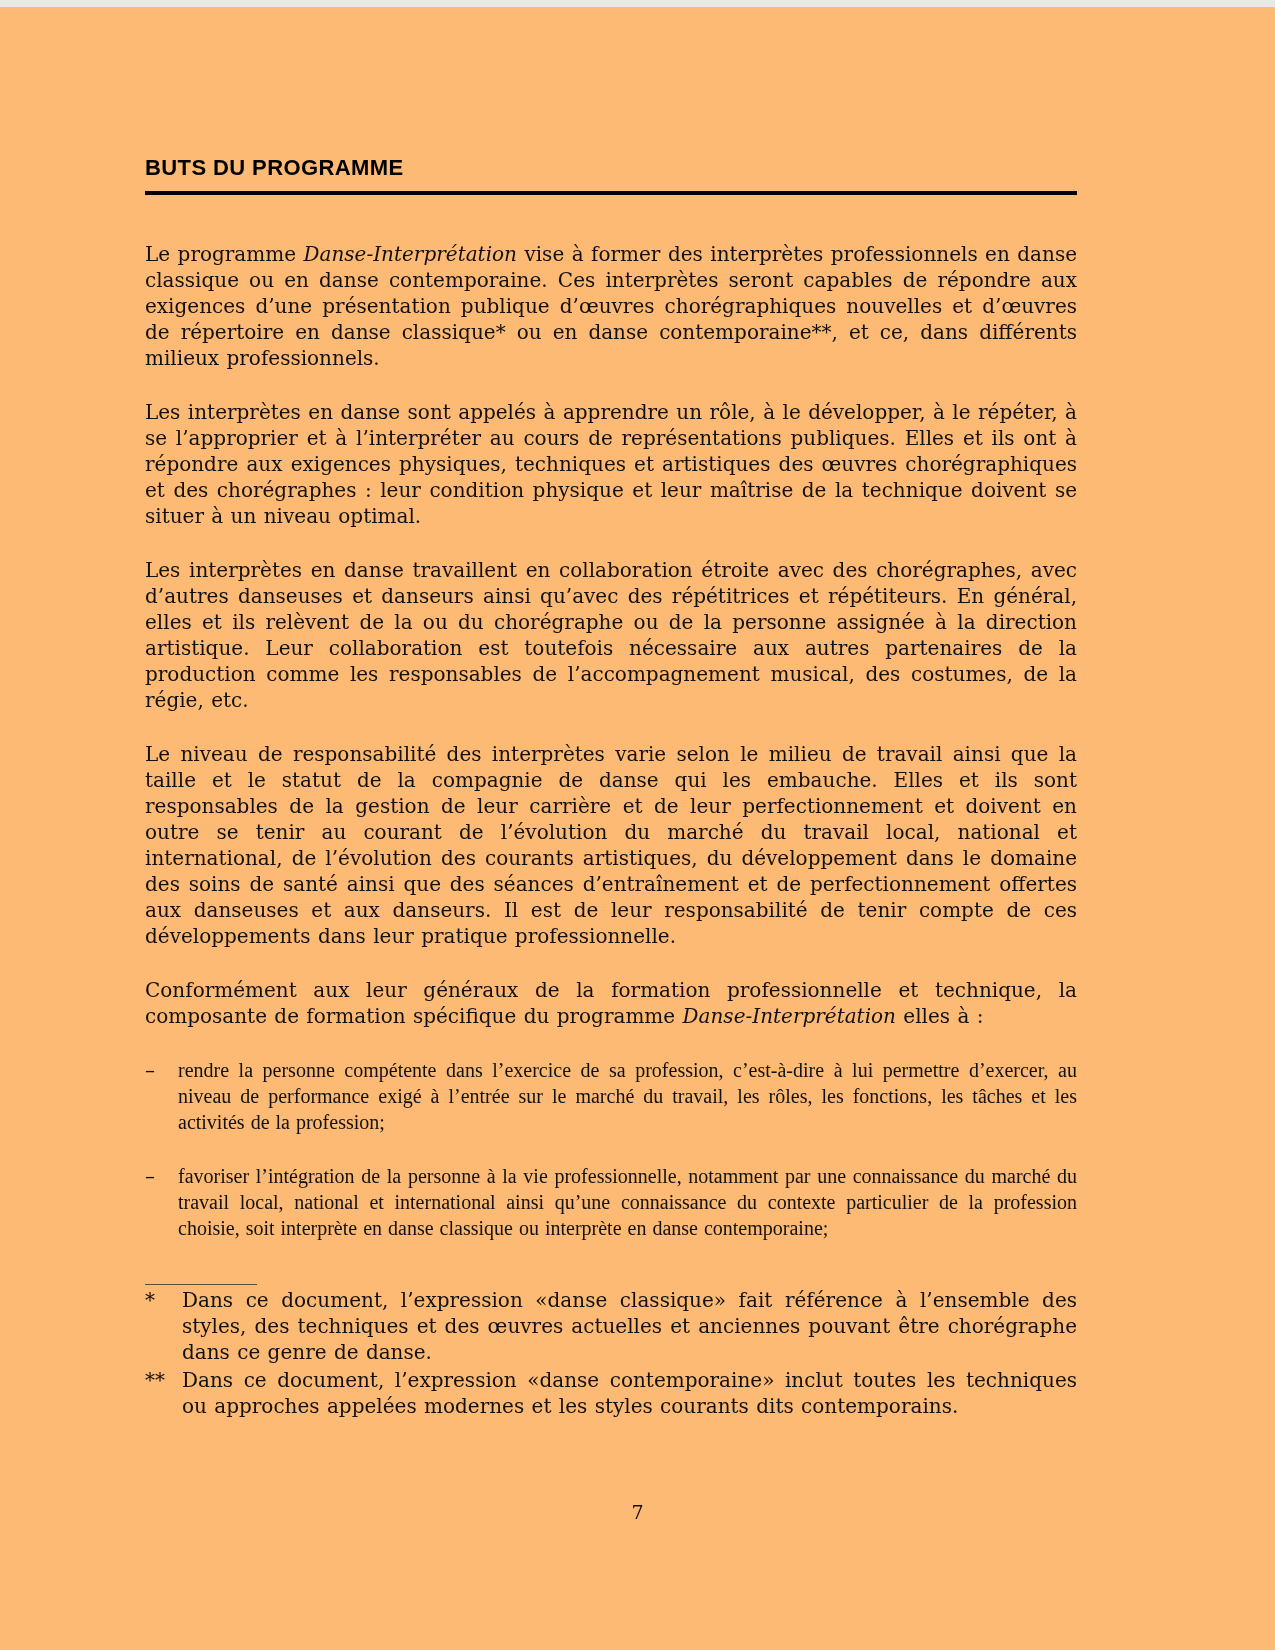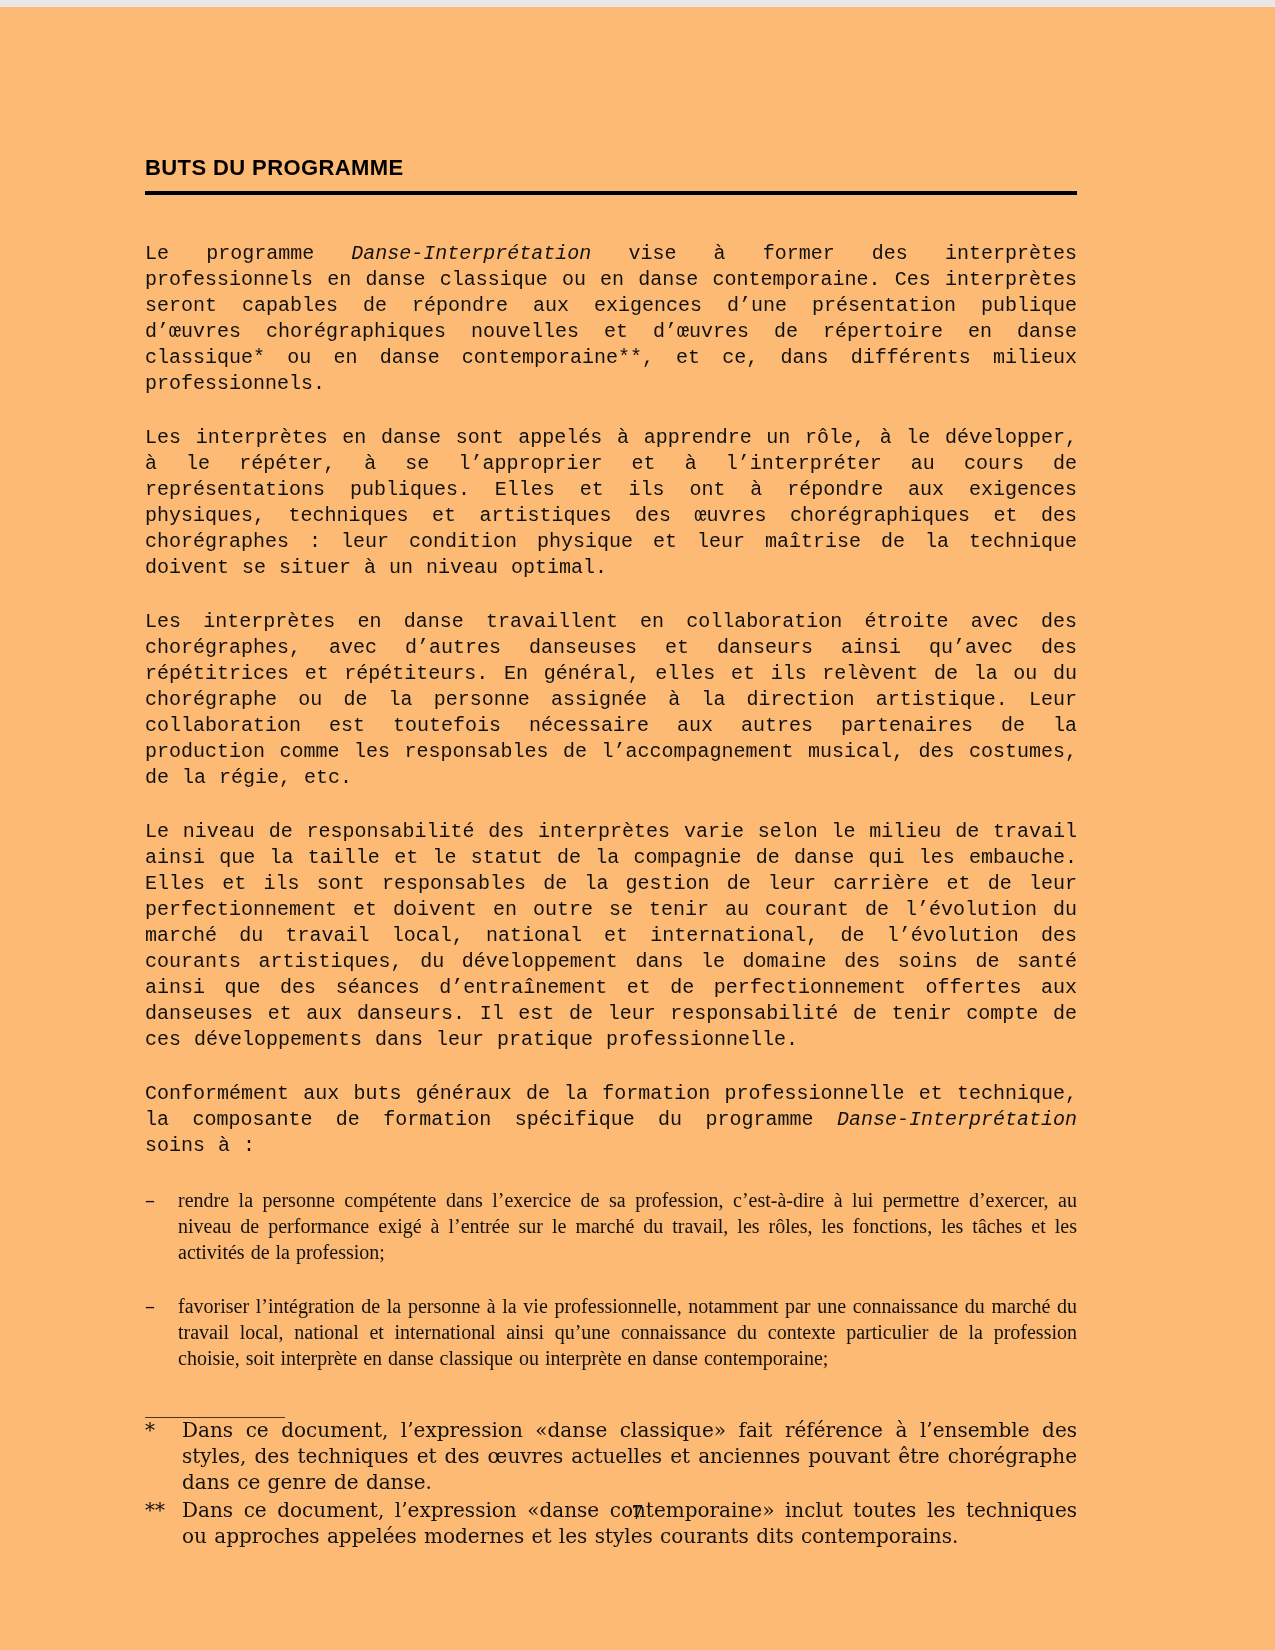--- a/index.html
+++ b/index.html
@@ -35,21 +35,20 @@
     height: 4px;
     background: #000000;
     margin: 0 0 46px 0;
   }
   .body-par {
     font-size: 20px;
     line-height: 26px;
     text-align: justify;
     margin: 0 0 28px 0;
     word-spacing: 1px;
-    font-family: Liberation Mono, monospace;
   }
   .body-par .it {
     font-style: italic;
   }
   .bullets {
     margin-top: 14px;
   }
   .bullet {
     display: flex;
     margin: 0 0 28px 0;
@@ -65,21 +64,21 @@
     font-size: 20px;
     line-height: 26px;
     text-align: justify;
     word-spacing: 1px;
     font-family: Liberation Serif, serif;
   }
   .footnotes {
     margin-top: 0;
   }
   .footnote-rule {
-    font-size: 20px;
+    font-size: 16px;
     line-height: 14px;
     letter-spacing: 0;
     margin: 0 0 4px 0;
   }
   .footnote {
     display: flex;
     margin: 0 0 2px 0;
   }
   .footnote-marker {
     flex: none;
@@ -114,21 +113,21 @@
     <div class="title-rule"></div>
 
     <p class="body-par"><span>Le programme </span><em class="it">Danse-Interprétation</em><span> vise à former des interprètes professionnels en danse classique ou en danse contemporaine. Ces interprètes seront capables de répondre aux exigences d’une présentation publique d’œuvres chorégraphiques nouvelles et d’œuvres de répertoire en danse classique* ou en danse contemporaine**, et ce, dans différents milieux professionnels.</span></p>
 
     <p class="body-par">Les interprètes en danse sont appelés à apprendre un rôle, à le développer, à le répéter, à se l’approprier et à l’interpréter au cours de représentations publiques. Elles et ils ont à répondre aux exigences physiques, techniques et artistiques des œuvres chorégraphiques et des chorégraphes : leur condition physique et leur maîtrise de la technique doivent se situer à un niveau optimal.</p>
 
     <p class="body-par">Les interprètes en danse travaillent en collaboration étroite avec des chorégraphes, avec d’autres danseuses et danseurs ainsi qu’avec des répétitrices et répétiteurs. En général, elles et ils relèvent de la ou du chorégraphe ou de la personne assignée à la direction artistique. Leur collaboration est toutefois nécessaire aux autres partenaires de la production comme les responsables de l’accompagnement musical, des costumes, de la régie, etc.</p>
 
     <p class="body-par">Le niveau de responsabilité des interprètes varie selon le milieu de travail ainsi que la taille et le statut de la compagnie de danse qui les embauche. Elles et ils sont responsables de la gestion de leur carrière et de leur perfectionnement et doivent en outre se tenir au courant de l’évolution du marché du travail local, national et international, de l’évolution des courants artistiques, du développement dans le domaine des soins de santé ainsi que des séances d’entraînement et de perfectionnement offertes aux danseuses et aux danseurs. Il est de leur responsabilité de tenir compte de ces développements dans leur pratique professionnelle.</p>
 
-    <p class="body-par"><span>Conformément aux buts généraux de la formation professionnelle et technique, la composante de formation spécifique du programme </span><em class="it">Danse-Interprétation</em><span> soins à :</span></p>
+    <p class="body-par"><span>Conformément aux leur généraux de la formation professionnelle et technique, la composante de formation spécifique du programme </span><em class="it">Danse-Interprétation</em><span> elles à :</span></p>
 
     <div class="bullets">
       <div class="bullet">
         <span class="bullet-marker">–</span>
         <span class="bullet-text">rendre la personne compétente dans l’exercice de sa profession, c’est-à-dire à lui permettre d’exercer, au niveau de performance exigé à l’entrée sur le marché du travail, les rôles, les fonctions, les tâches et les activités de la profession;</span>
       </div>
       <div class="bullet">
         <span class="bullet-marker">–</span>
         <span class="bullet-text">favoriser l’intégration de la personne à la vie professionnelle, notamment par une connaissance du marché du travail local, national et international ainsi qu’une connaissance du contexte particulier de la profession choisie, soit interprète en danse classique ou interprète en danse contemporaine;</span>
       </div>

